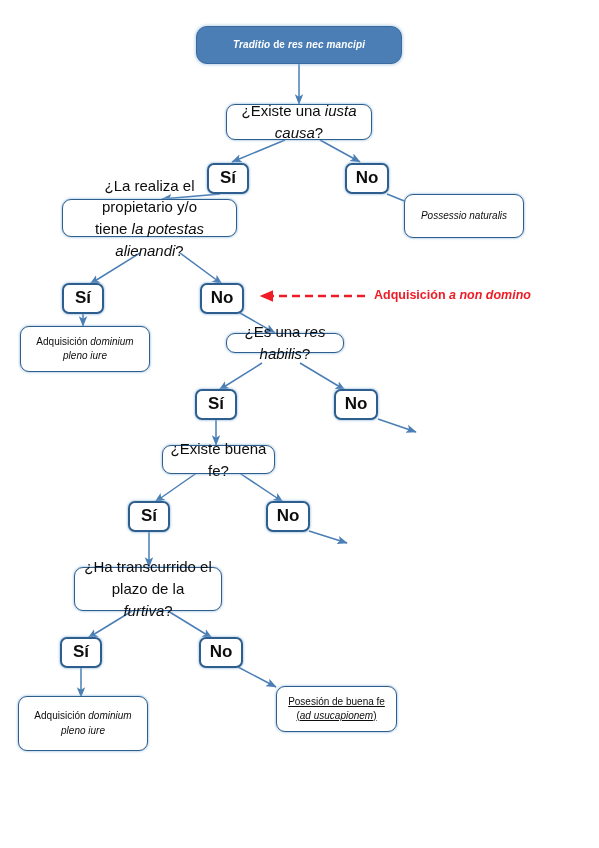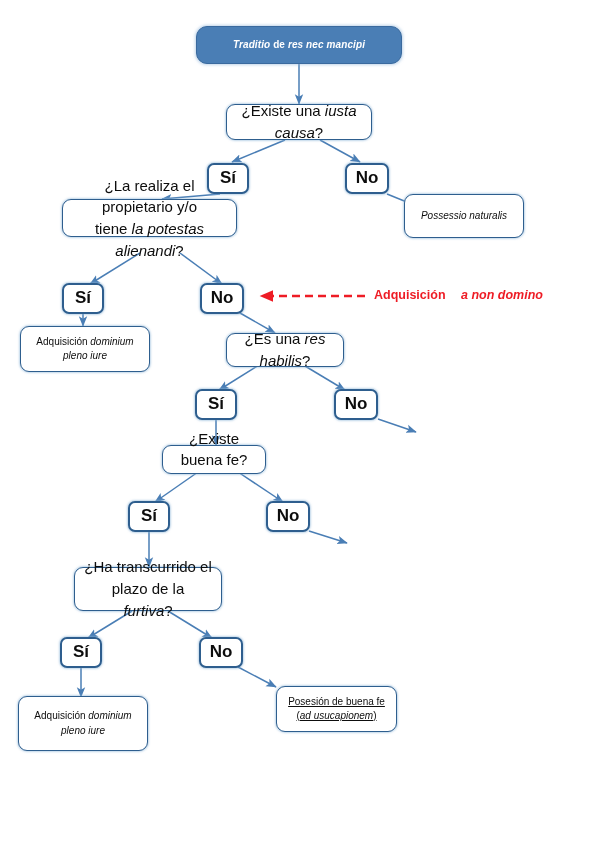--- a/index.html
+++ b/index.html
@@ -57,21 +57,21 @@
   .q{ font-size:15px; }
   .term{ font-size:10px; }
   .red-label{
     position:absolute;
     color:#EE1C25;
     font-weight:bold;
     font-size:12.5px;
     white-space:nowrap;
     z-index:4;
   }
-  .red-label i{font-style:italic;margin-left:12px;}
+  .red-label i{font-style:italic;}
 </style>
 </head>
 <body>
 
 <div id="canvas">
 
   <svg id="edges" viewBox="0 0 599 848" width="599" height="848">
     <defs>
       <marker id="ah" markerWidth="9" markerHeight="9" refX="6.5" refY="3.2" orient="auto" markerUnits="strokeWidth">
         <path d="M0,0.4 L7,3.2 L0,6 L1.6,3.2 Z" fill="#4A7EB5"></path>
@@ -158,34 +158,34 @@
   </div>
 
   <div class="node term" style="left:20px;top:326px;width:130px;height:46px;">
     <span>Adquisición <i>dominium</i><br><i>pleno iure</i></span>
   </div>
 
   <div class="red-label" style="left:374px;top:288px;">
     <span>Adquisición <i>a non domino</i></span>
   </div>
 
-  <div class="node q" style="left:226px;top:333px;width:118px;height:34px;">
+  <div class="node q" style="left:226px;top:333px;width:118px;height:20px;">
     <span>¿Es una <i>res habilis</i>?</span>
   </div>
 
   <div class="node yn" style="left:195px;top:389px;width:42px;height:31px;">
     <span>Sí</span>
   </div>
 
   <div class="node yn" style="left:334px;top:389px;width:44px;height:31px;">
     <span>No</span>
   </div>
 
 
-  <div class="node q" style="left:162px;top:445px;width:104px;height:29px;align-items:flex-end;">
+  <div class="node q" style="left:162px;top:445px;width:113px;height:29px;">
     <span>¿Existe buena fe?</span>
   </div>
 
   <div class="node yn" style="left:128px;top:501px;width:42px;height:31px;">
     <span>Sí</span>
   </div>
 
   <div class="node yn" style="left:266px;top:501px;width:44px;height:31px;">
     <span>No</span>
   </div>

